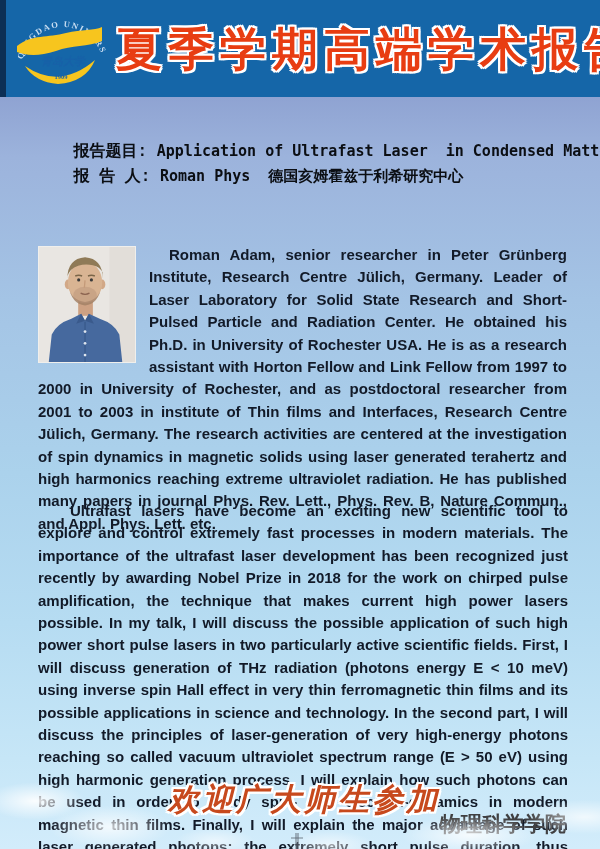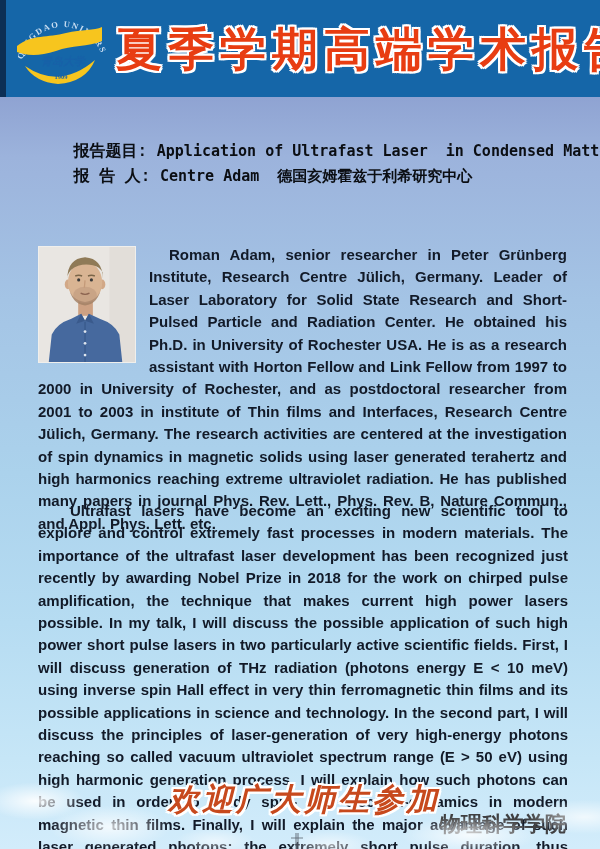--- a/index.html
+++ b/index.html
@@ -114,21 +114,21 @@
     <div class="title">夏季学期高端学术报告</div>
   </div>
 
   <div class="sky">
 
     <div class="info">
       <div class="info-line">
         <span class="info-label">报告题目: </span><span class="info-value">Application of Ultrafast Laser  in Condensed Matter Physics</span>
       </div>
       <div class="info-line">
-        <span class="info-label">报 告 人: </span><span class="info-value">Centre Adam  德国亥姆霍兹于利希研究中心</span>
+        <span class="info-label">报 告 人: </span><span class="info-value">Roman Phys  德国亥姆霍兹于利希研究中心</span>
       </div>
     </div>
 
     <div class="bio">
       <svg class="photo" viewBox="0 0 98 117" width="98" height="117" preserveAspectRatio="none">
         <rect x="0" y="0" width="98" height="117" fill="#e9e6e2"></rect>
         <rect x="72" y="0" width="26" height="117" fill="#ddd7d1" opacity="0.55"></rect>
 
         <rect x="40" y="50" width="15" height="20" fill="#cda183"></rect>
 

